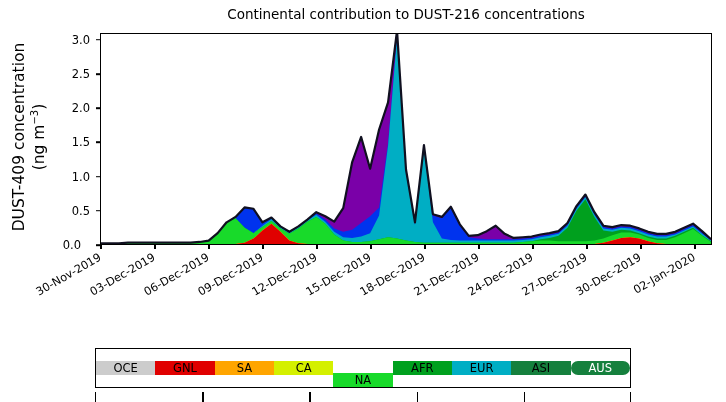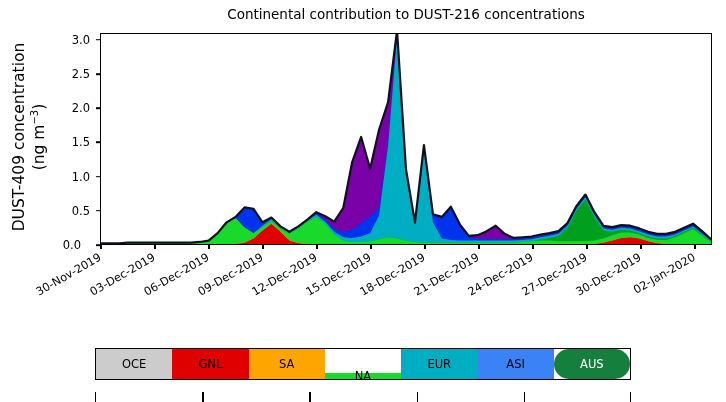--- a/index.html
+++ b/index.html
@@ -39,22 +39,22 @@
   
   .xtick-mark{position:absolute;top:245px;width:1.6px;height:4px;background:#000;}
   .xtick-label{
     position:absolute;top:250px;font-size:11.3px;white-space:nowrap;
     transform-origin:left top;transform:rotate(-30deg) translate(-104%,-6%);
     color:#000;
   }
 
   
   #legend{
-    position:absolute;left:95px;top:348px;width:536px;height:32px;
-    display:flex;border:1.4px solid #000;box-sizing:border-box;
+    position:absolute;left:95px;top:348px;width:536px;height:40px;
+    display:flex;border:1.4px solid #000;box-sizing:border-box;align-items:center;
   }
   .legend-cell{
     flex:1 1 0;display:flex;align-items:center;justify-content:center;
     font-size:11.5px;color:#000;
   }
   .legend-cell.dark{color:#ffffff;}
 
   
   #legend-ticks{position:absolute;left:95px;top:392px;width:536px;height:10px;}
   .ltick{position:absolute;top:0;width:1.4px;height:10px;background:#000;}
@@ -137,27 +137,33 @@
   <div id="legend">
       <div class="legend-cell" style="background: rgb(204, 204, 204);">
         <span>OCE</span>
       </div>
       <div class="legend-cell" style="background: rgb(224, 0, 0);">
         <span>GNL</span>
       </div>
       <div class="legend-cell" style="background: rgb(255, 165, 0);">
         <span>SA</span>
       </div>
+      <div class="legend-cell" style="background: rgb(212, 240, 0);">
+        <span>CA</span>
+      </div>
       <div class="legend-cell" style="background: rgb(24, 218, 42); margin-top: 24px;">
         <span>NA</span>
+      </div>
+      <div class="legend-cell" style="background: rgb(0, 160, 30);">
+        <span>AFR</span>
       </div>
       <div class="legend-cell" style="background: rgb(0, 174, 196);">
         <span>EUR</span>
       </div>
-      <div class="legend-cell" style="background: #3b82f6;">
+      <div class="legend-cell" style="background: #15803d;">
         <span>ASI</span>
       </div>
       <div class="legend-cell dark" style="background: #15803d; border-radius: 16px;">
         <span>AUS</span>
       </div>
     </div>
   <div id="legend-ticks">
       <div class="ltick" style="left: 0px;"></div>
       <div class="ltick" style="left: 107.2px;"></div>
       <div class="ltick" style="left: 214.4px;"></div>

